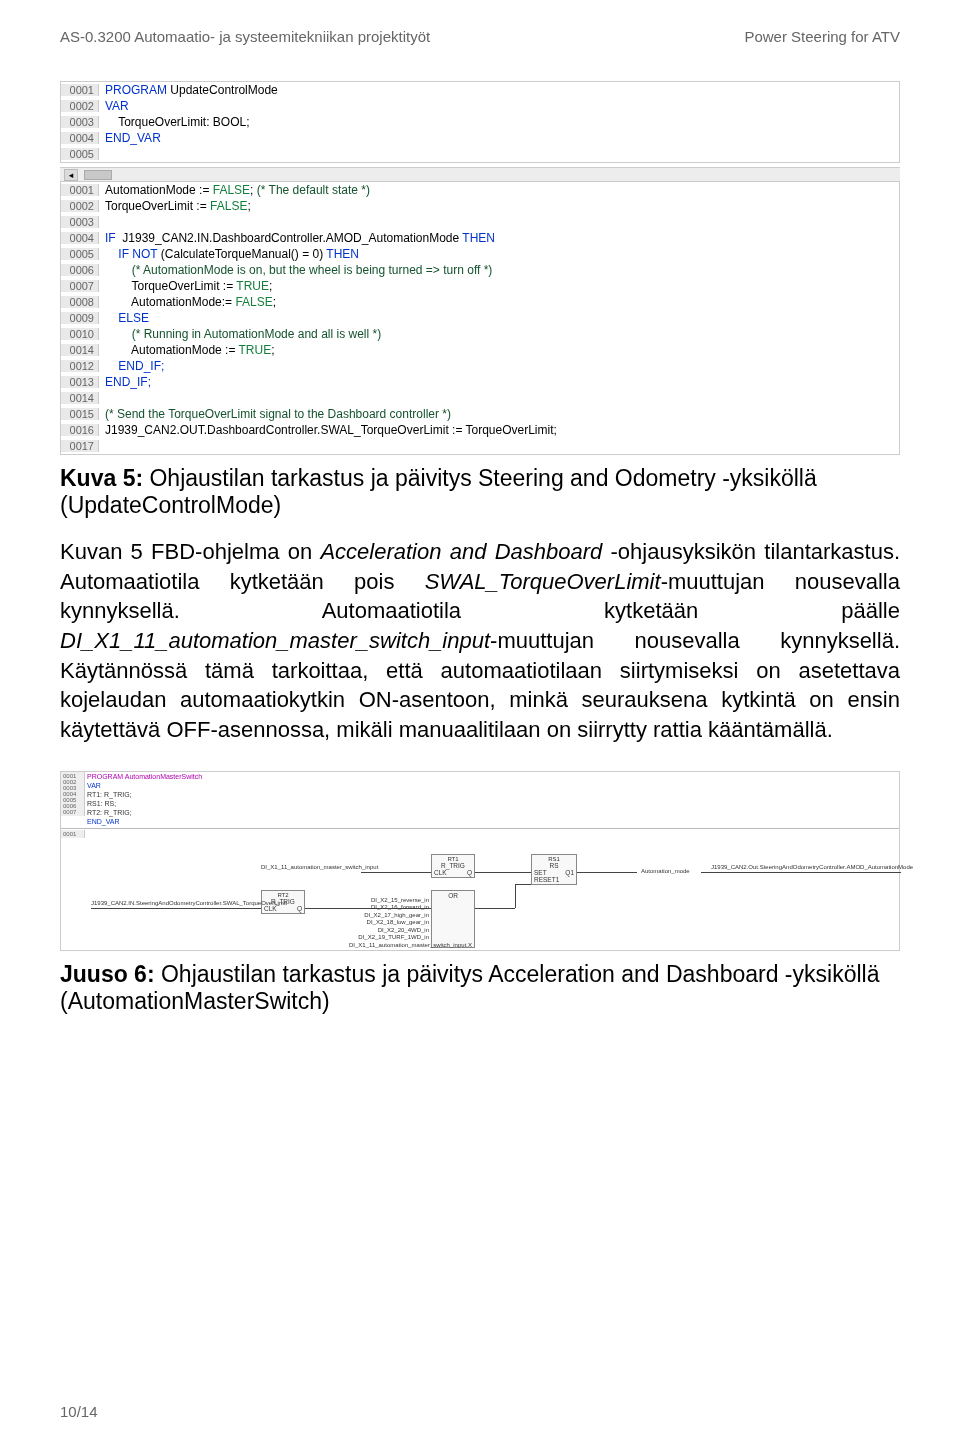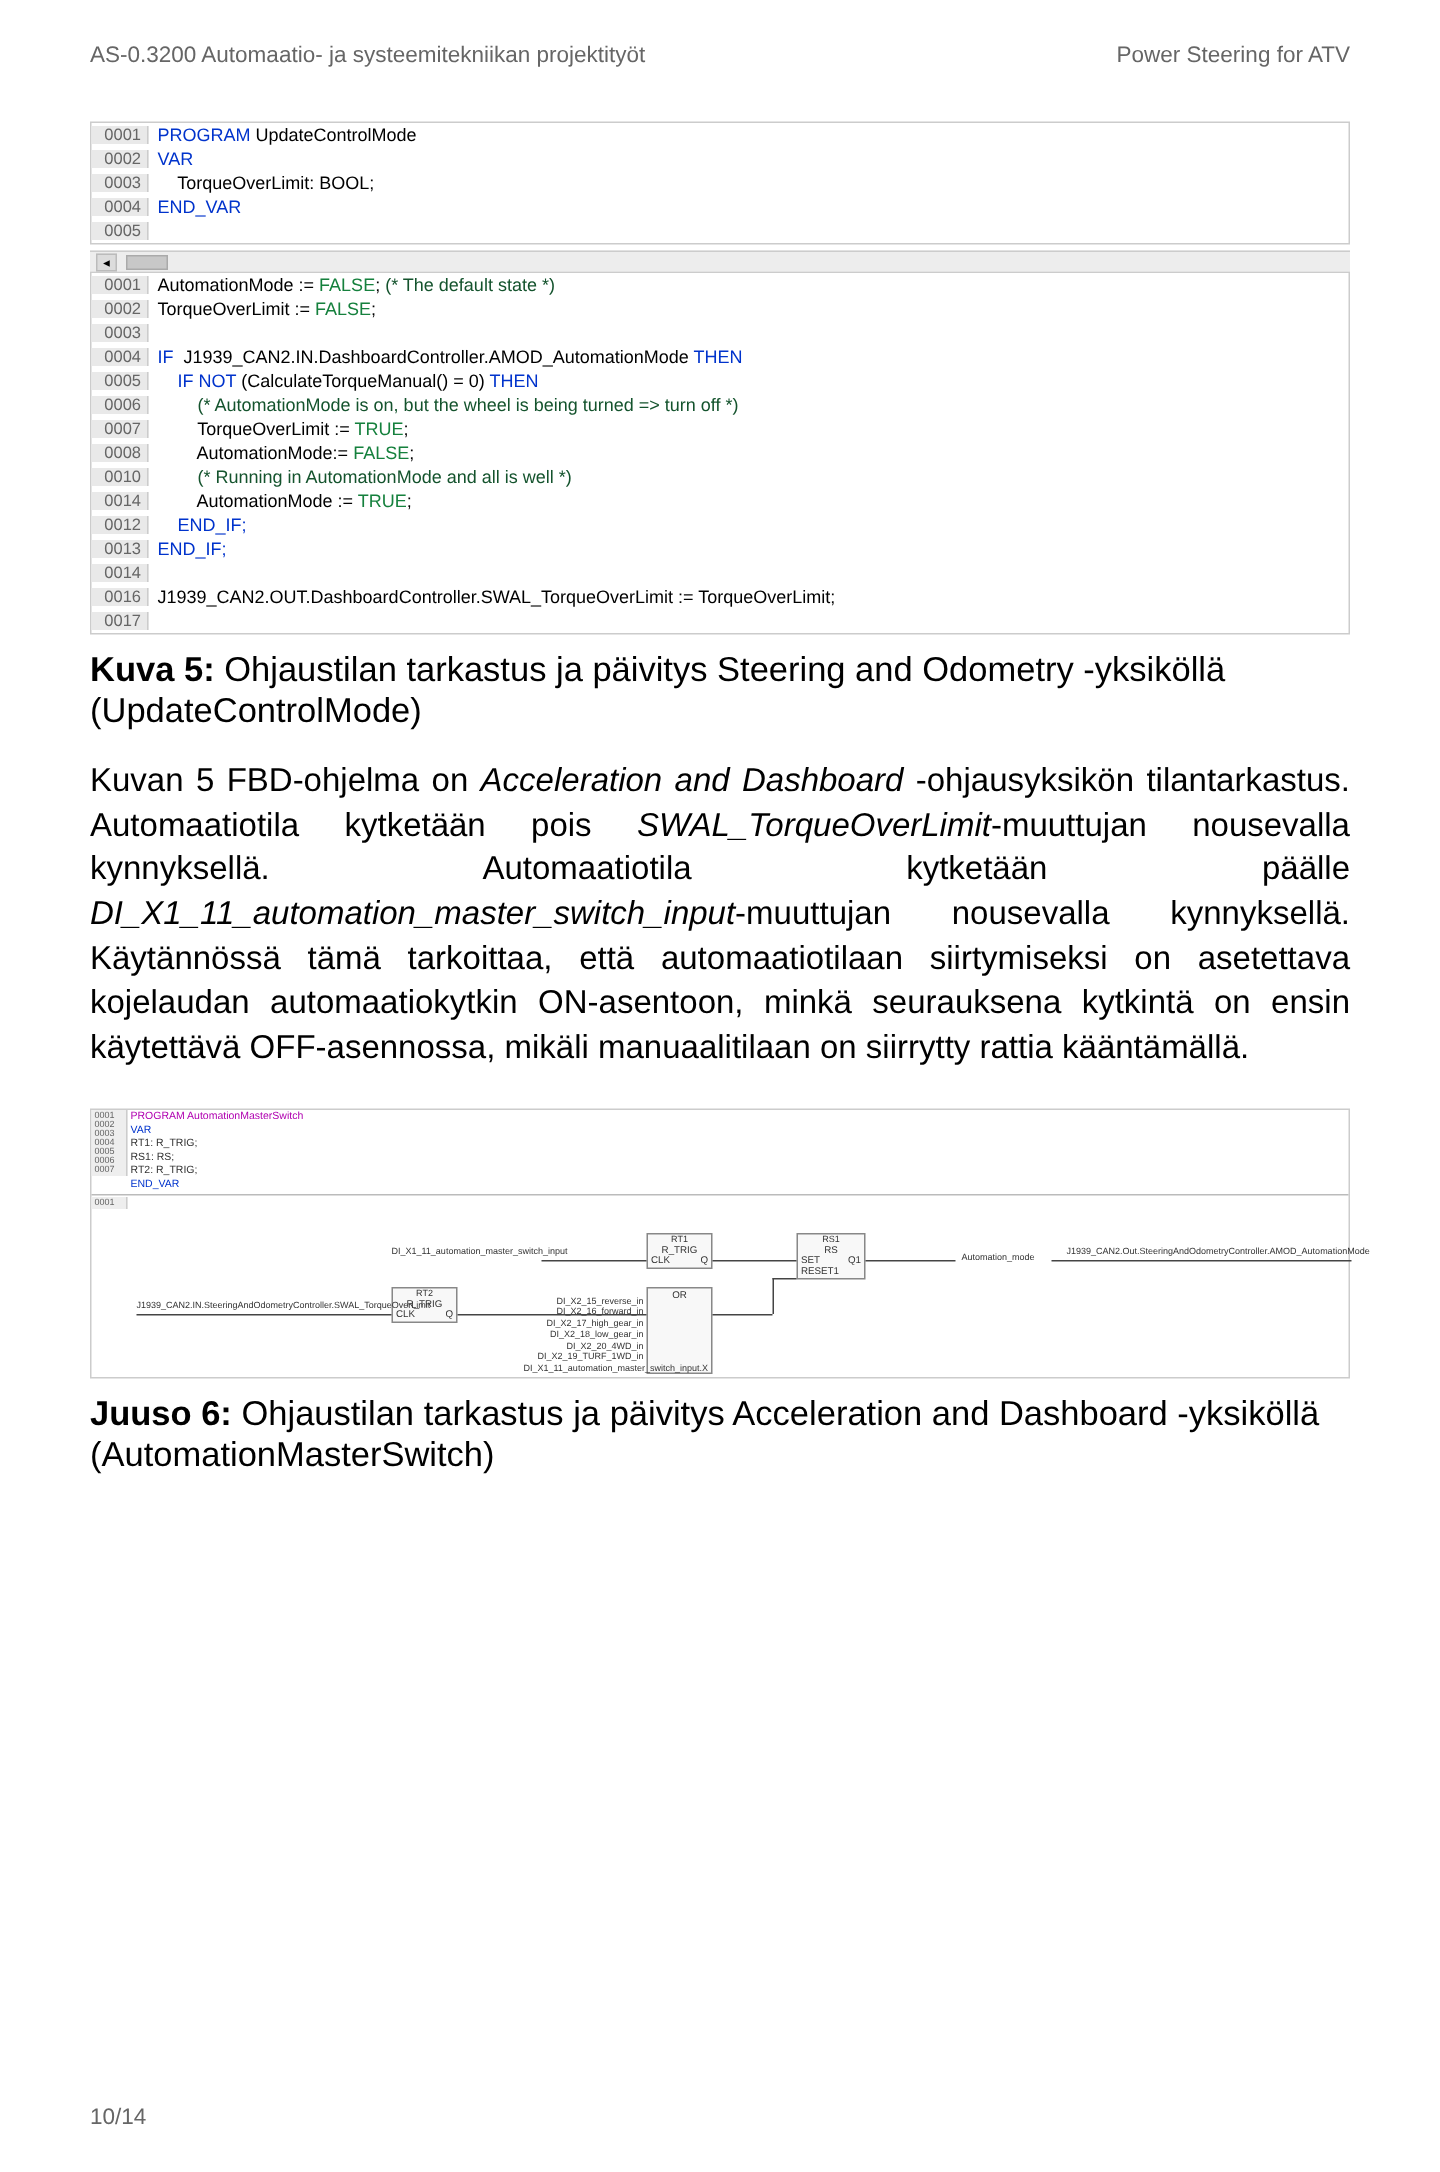--- a/index.html
+++ b/index.html
@@ -127,38 +127,46 @@
     </div>
     <div class="code-row">
       <div class="ln">0007</div>
       <div class="cd"><span>        </span><span>TorqueOverLimit := </span><span class="red">TRUE</span><span>;</span></div>
     </div>
     <div class="code-row">
       <div class="ln">0008</div>
       <div class="cd"><span>        </span><span>AutomationMode:= </span><span class="red">FALSE</span><span>;</span></div>
     </div>
     <div class="code-row">
+      <div class="ln">0009</div>
+      <div class="cd"><span>    </span><span class="blue">ELSE</span></div>
+    </div>
+    <div class="code-row">
       <div class="ln">0010</div>
       <div class="cd"><span>        </span><span class="cmnt">(* Running in AutomationMode and all is well *)</span></div>
     </div>
     <div class="code-row">
       <div class="ln">0014</div>
       <div class="cd"><span>        </span><span>AutomationMode := </span><span class="red">TRUE</span><span>;</span></div>
     </div>
     <div class="code-row">
       <div class="ln">0012</div>
       <div class="cd"><span>    </span><span class="blue">END_IF;</span></div>
     </div>
     <div class="code-row">
       <div class="ln">0013</div>
       <div class="cd"><span class="blue">END_IF;</span></div>
     </div>
     <div class="code-row">
       <div class="ln">0014</div>
       <div class="cd"></div>
+    </div>
+    <div class="code-row">
+      <div class="ln">0015</div>
+      <div class="cd"><span class="cmnt">(* Send the TorqueOverLimit signal to the Dashboard controller *)</span></div>
     </div>
     <div class="code-row">
       <div class="ln">0016</div>
       <div class="cd"><span>J1939_CAN2.OUT.DashboardController.SWAL_TorqueOverLimit := TorqueOverLimit;</span></div>
     </div>
     <div class="code-row">
       <div class="ln">0017</div>
       <div class="cd"></div>
     </div>
   </div>

